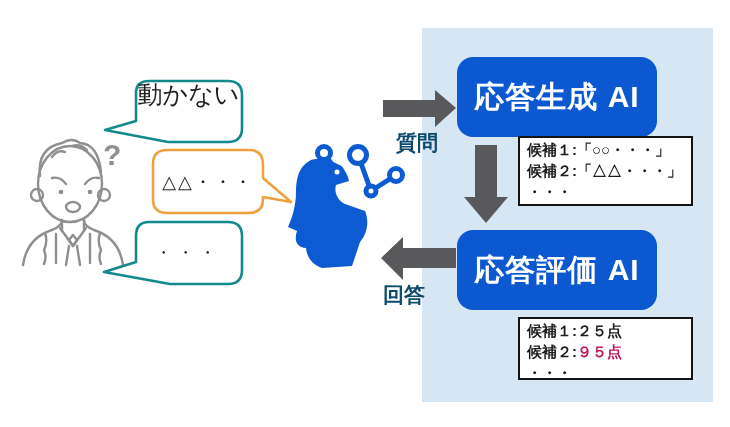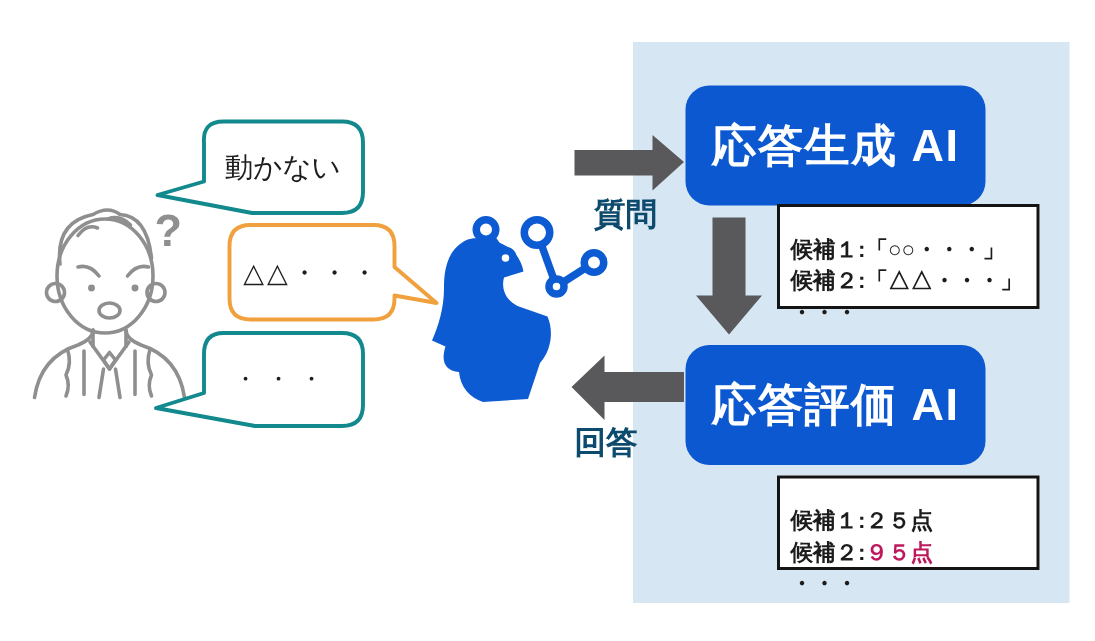--- a/index.html
+++ b/index.html
@@ -3,33 +3,33 @@
 <meta charset="utf-8">
 <style>
   html,body{margin:0;padding:0;background:#fff;}
   .stage{position:relative;width:730px;height:427px;background:#ffffff;overflow:hidden;
          font-family:"Liberation Sans", sans-serif;color:#1c1c1c;}
   .panel{position:absolute;left:422px;top:28px;width:291px;height:374px;background:#d7e6f3;}
   svg.art{position:absolute;left:0;top:0;z-index:2;}
   .qmark{position:absolute;left:103px;top:138px;z-index:3;font-size:30px;font-weight:600;color:#8f8f8f;}
   .bubble-text{position:absolute;z-index:3;display:flex;align-items:center;justify-content:center;
                color:#1e1e1e;}
-  .bt1{left:135px;top:81px;width:107px;height:61px;font-size:19px;}
+  .bt1{left:135px;top:64px;width:107px;height:61px;font-size:25px;}
   .bt2{left:155px;top:150px;width:106px;height:63px;font-size:18px;letter-spacing:2px;}
   .bt3{left:135px;top:222px;width:107px;height:62px;font-size:16px;letter-spacing:6px;}
   .flow-label{position:absolute;z-index:3;font-size:21px;font-weight:700;color:#0c4a6e;}
   .q-label{left:396px;top:129px;}
   .a-label{left:383px;top:281px;}
   .ai-node{position:absolute;left:457px;width:200px;height:80px;z-index:3;background:#0b58d0;
            border-radius:16px;display:flex;align-items:center;justify-content:center;
            color:#ffffff;font-size:30px;font-weight:700;letter-spacing:1px;}
   .gen{top:45px;margin-top:12px;}
   .eval{top:230px;}
   .info-box{position:absolute;left:518px;width:175px;z-index:3;background:#ffffff;
-            border:2px solid #141414;box-sizing:border-box;padding:18px 7px;
+            border:2px solid #141414;box-sizing:border-box;padding:1px 7px;
             font-size:15px;font-weight:700;line-height:21px;white-space:nowrap;}
   .box1{top:136px;height:70px;}
   .box2{top:317px;height:63px;}
   .score-hl{color:#be185d;}
 </style>
 </head>
 <body>
 
 <div class="stage">
 

